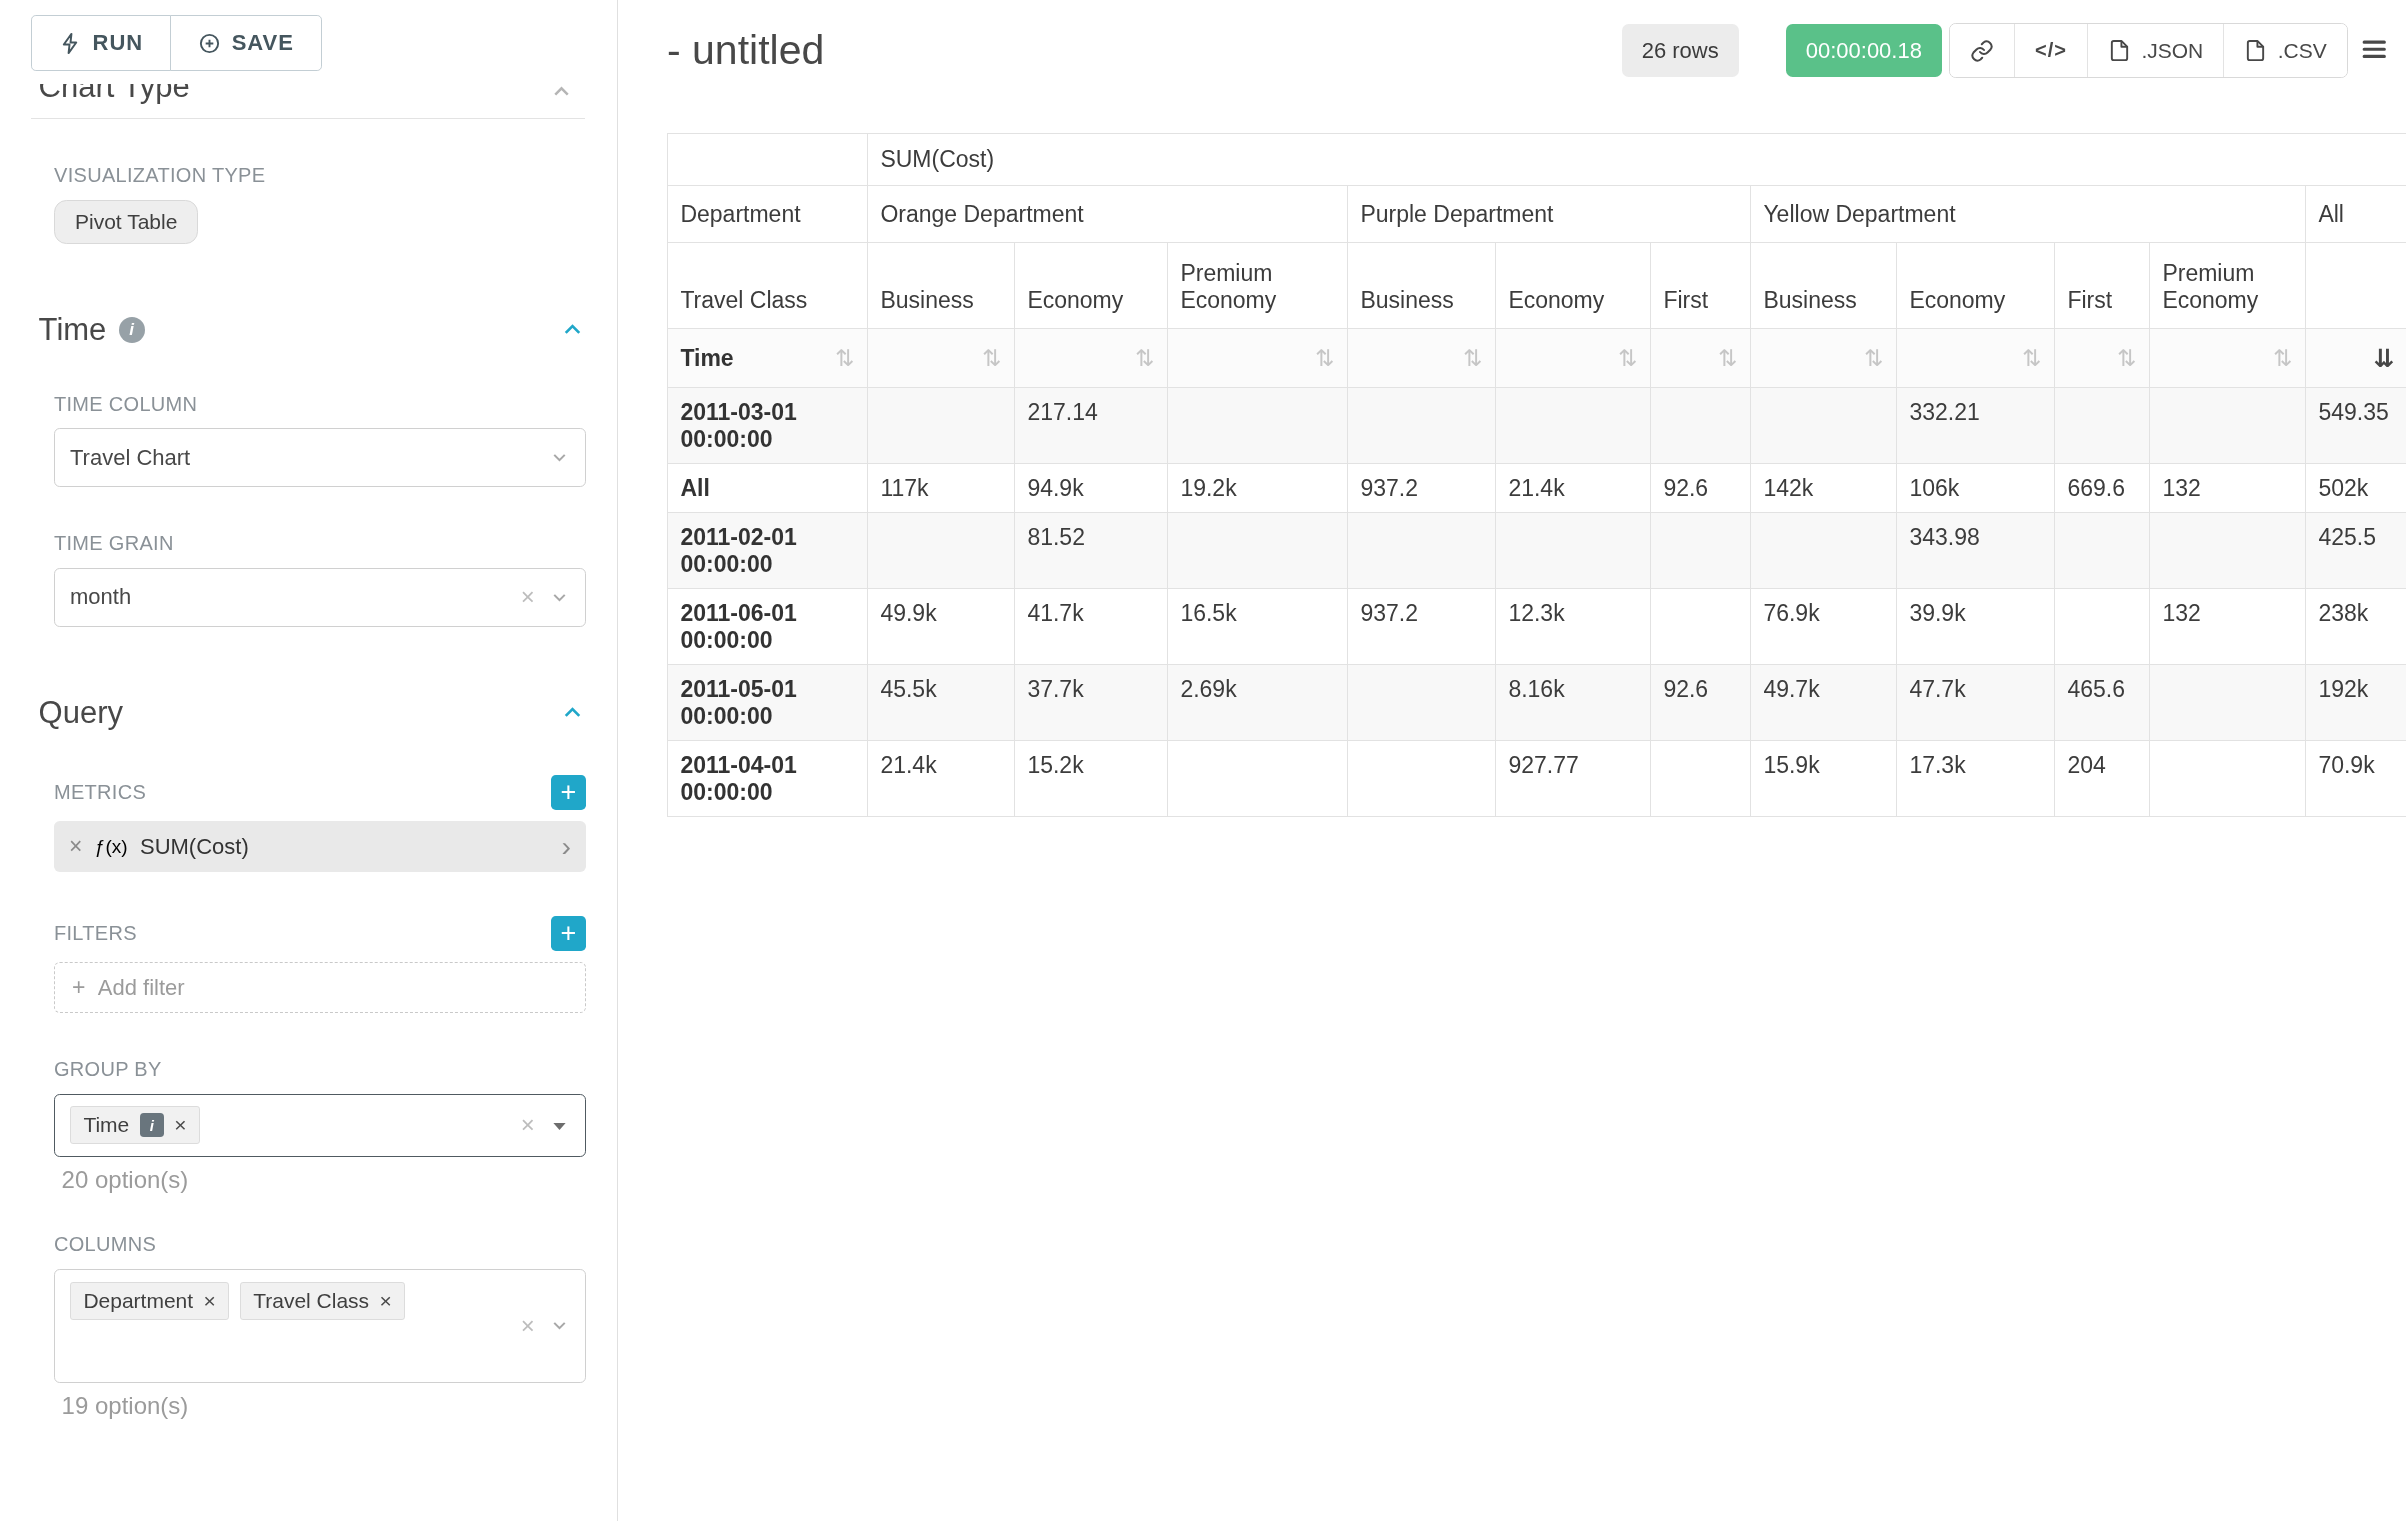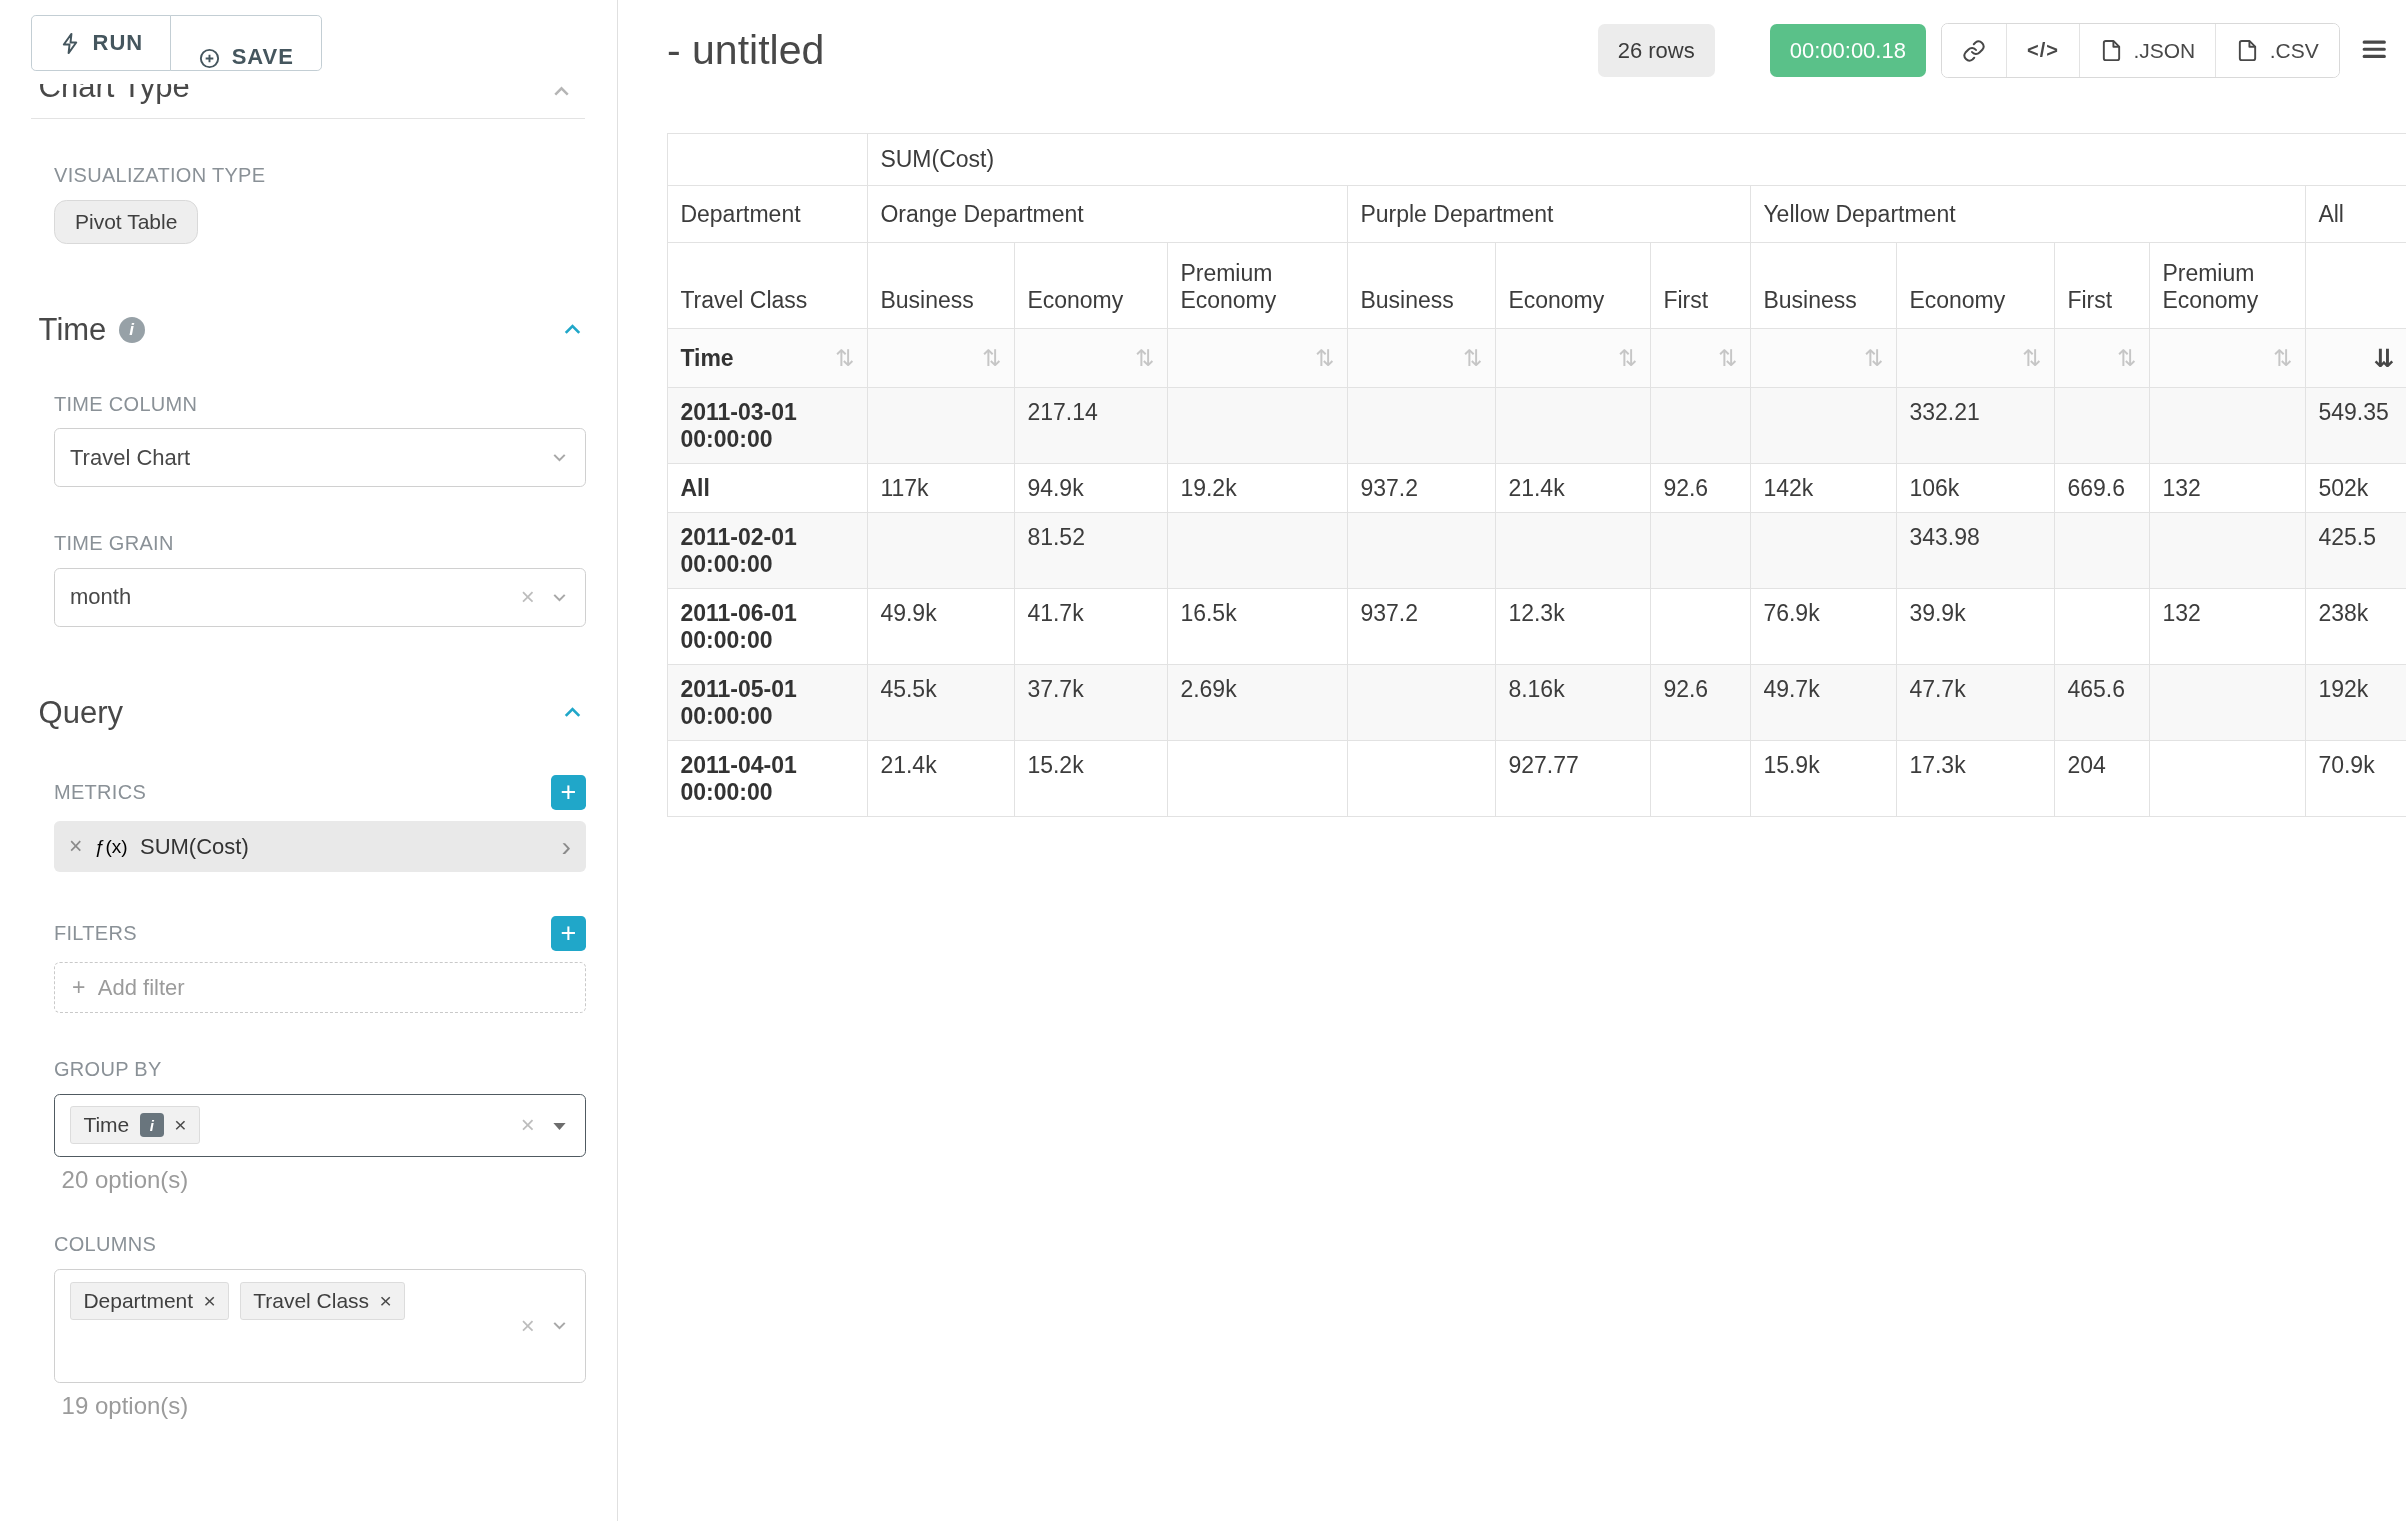--- a/index.html
+++ b/index.html
@@ -17,21 +17,21 @@
     padding: 15px 32px 0 31px; overflow: hidden; position: relative;
   }
   .btn-group { display: flex; margin-bottom: 13.3px; }
   .top-btn {
     height: 56px; padding: 0 27px; background: #fff;
     border: 1px solid #c3ced4; color: #45565e;
     font-family: inherit; font-size: 22px; font-weight: 700; letter-spacing: 1px;
     display: inline-flex; align-items: center; gap: 10.5px; cursor: pointer;
   }
   .top-btn:first-child { border-radius: 4.8px 0 0 4.8px; }
-  .top-btn + .top-btn { border-radius: 0 4.8px 4.8px 0; margin-left: -1px; align-items: flex-end; }
+  .top-btn + .top-btn { border-radius: 0 4.8px 4.8px 0; margin-left: -1px; }
   .clipped-heading { height: 28.5px; overflow: hidden; margin-left: 7.6px; position: relative; }
   .clipped-heading .section-title { display: block; margin-top: -15px; }
   .clipped-heading .chev-mini { position: absolute; right: 11.4px; top: -5.7px; }
   .divider { border-bottom: 1px solid #e3e3e3; margin-top: 5.7px; }
 
   .section-header { display: flex; align-items: center; gap: 12.4px; margin: 68px 0 0 7.6px; width: 547px; }
   .section-title { font-size: 31px; color: #484848; font-weight: 400; }
   .info-circle {
     width: 26px; height: 26px; border-radius: 50%; background: #97a1a7; color: #fff;
     display: inline-flex; align-items: center; justify-content: center;
@@ -95,21 +95,21 @@
     width: 24px; height: 24px; border-radius: 3.8px; background: #69757d; color: #fff;
     display: inline-flex; align-items: center; justify-content: center;
     font-size: 15px; font-style: italic; font-weight: 700;
   }
   .hint { margin: 9.5px 0 0 7.6px; font-size: 24px; color: #9b9b9b; }
 
   
   .main { flex: 1; padding: 23px 11.4px 0 49px; overflow: hidden; }
   .main-header { display: flex; align-items: center; height: 55px; }
   .title { font-size: 41px; font-weight: 500; color: #484848; }
-  .header-right { margin-left: auto; display: flex; align-items: center; gap: 15px; }
+  .header-right { margin-left: auto; display: flex; align-items: center; gap: 7px; }
   .badge { height: 53px; display: inline-flex; align-items: center; padding: 0 20px; border-radius: 6.7px; font-size: 22px; }
   .badge.gray { background: #ececec; color: #3b3b3b; }
   .badge.green { background: #5ac189; color: #fff; margin-left: 40px; }
   .icon-group { display: flex; border: 1px solid #d9d9d9; border-radius: 6.7px; overflow: hidden; height: 55px; background: #fff; }
   .icon-group button {
     display: inline-flex; align-items: center; gap: 10.5px; padding: 0 20px;
     background: #fff; border: none; border-left: 1px solid #e3e3e3;
     font-family: inherit; font-size: 21px; color: #484848; cursor: pointer;
   }
   .icon-group button:first-child { border-left: none; }

